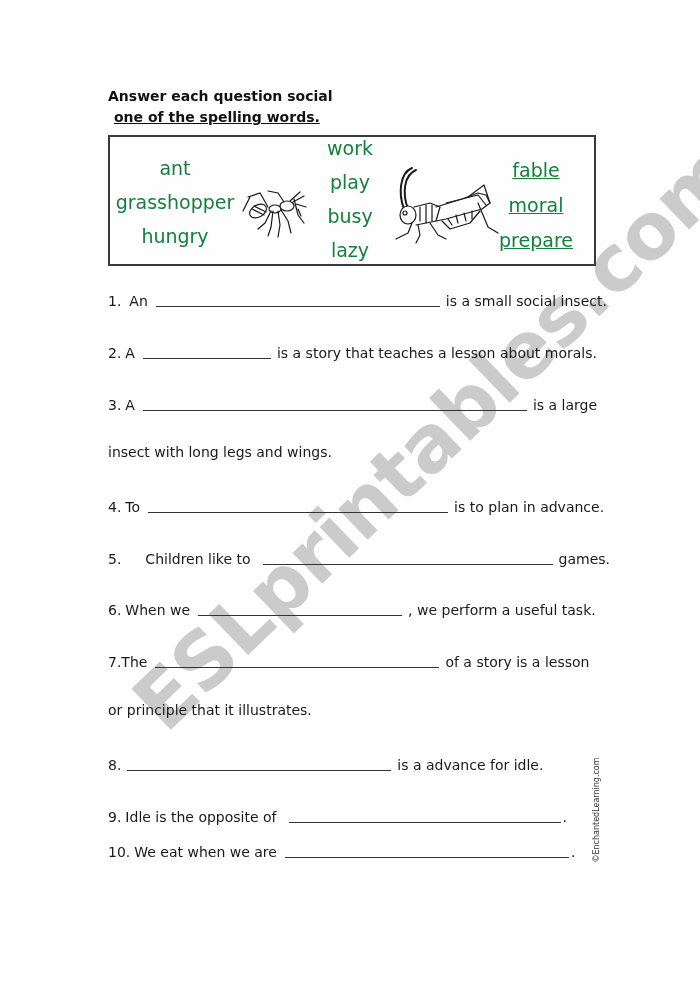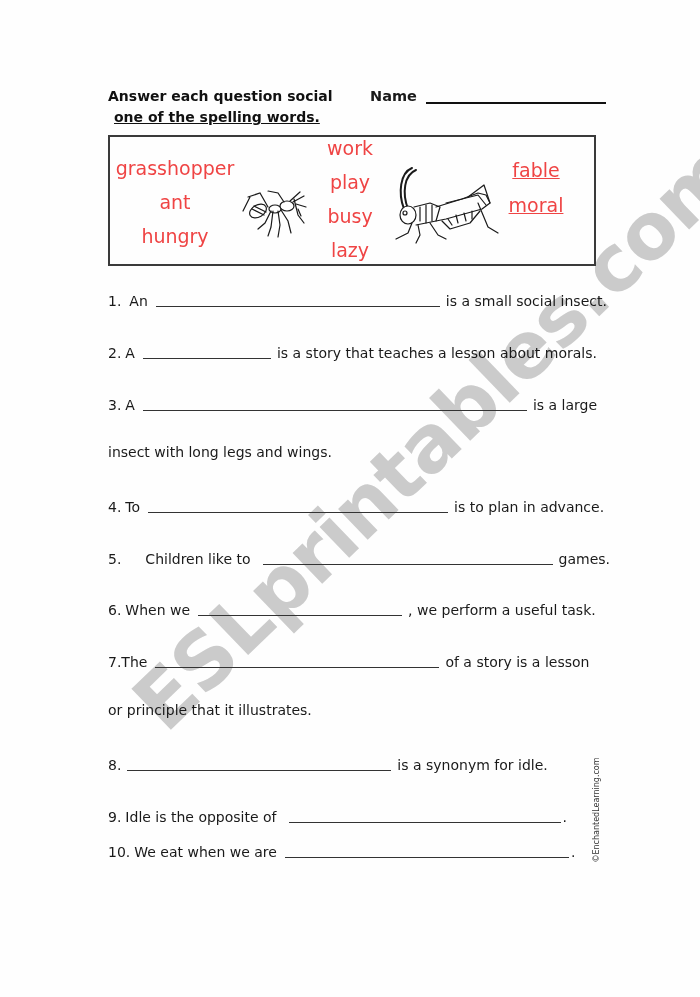--- a/index.html
+++ b/index.html
@@ -78,21 +78,21 @@
       width: 488px;
       height: 131px;
       border: 2px solid #3a3a3a;
       box-sizing: border-box;
     }
     .word-col {
       position: absolute;
       text-align: center;
       font-family: "DejaVu Sans", sans-serif;
       font-size: 19px;
-      color: #ef4444;
+      color: #15803d;
     }
     .word-col .w { display: block; }
     .col-left { left: 4px; top: 14px; width: 122px; line-height: 34px; }
     .col-mid { left: 207px; top: -6px; width: 66px; line-height: 34px; }
     .col-right { left: 382px; top: 16px; width: 88px; line-height: 35px; text-decoration: underline; }
 
     .ant-svg { position: absolute; left: 128px; top: 52px; }
     .hopper-svg { position: absolute; left: 280px; top: 26px; }
 
     .q {
@@ -135,29 +135,25 @@
 
   <div class="watermark">ESLprintables.com</div>
 
   <div class="content">
 
     <div class="instructions">
       <span class="l1">Answer each question social</span>
       <span class="l2">one of the spelling words.</span>
     </div>
 
-    <div class="name-field">
-      <span>Name</span>
-      <span class="name-line"></span>
-    </div>
 
     <div class="word-box">
       <div class="word-col col-left">
+        <span class="w">ant</span>
         <span class="w">grasshopper</span>
-        <span class="w">ant</span>
         <span class="w">hungry</span>
       </div>
 
       <svg class="ant-svg" width="72" height="52" viewBox="0 0 72 52">
         <g fill="none" stroke="#1a1a1a" stroke-width="1.2" stroke-linecap="round">
           <ellipse cx="20" cy="22" rx="9" ry="6" transform="rotate(-30 20 22)" fill="#fff"></ellipse>
           <path d="M14 20 L26 26 M16 17 L28 23"></path>
           <ellipse cx="37" cy="20" rx="6" ry="4" fill="#fff"></ellipse>
           <ellipse cx="49" cy="17" rx="7" ry="5" fill="#fff"></ellipse>
           <path d="M52 12 L62 3 M55 13 L66 7 M58 15 L68 18 M60 20 L63 27"></path>
@@ -189,20 +185,21 @@
           <path d="M58 56 L62 62 M66 52 L68 60 M74 50 L76 58 M82 48 L82 56"></path>
           <path d="M78 34 L94 22 L100 40"></path>
           <path d="M88 40 L98 64 L108 70"></path>
           <path d="M22 60 L18 70 L6 76 M28 62 L30 72 L26 80 M40 60 L48 72 L56 76"></path>
         </g>
       </svg>
 
       <div class="word-col col-right">
         <span class="w">fable</span>
         <span class="w">moral</span>
+        <span class="w">prepare</span>
       </div>
     </div>
 
     <div class="q" style="top:289px;">
       <span>1.</span>
       <span style="margin-left:8px;">An</span>
       <span class="blank" style="width:284px;"></span>
       <span>is a small social insect.</span>
     </div>
 
@@ -247,21 +244,21 @@
       <span style="">The</span>
       <span class="blank" style="width:284px;"></span>
       <span>of a story is a lesson</span>
     </div>
     <div class="cont" style="top:702px;">or principle that it illustrates.</div>
 
     <div class="q" style="top:753px;">
       <span>8.</span>
       <span></span>
       <span class="blank" style="width:264px;margin-left:6px;"></span>
-      <span>is a synonym for idle.</span>
+      <span>is a advance for idle.</span>
     </div>
 
     <div class="q" style="top:805px;">
       <span>9.</span>
       <span style="margin-left:4px;">Idle is the opposite of</span>
       <span class="blank" style="width:272px;margin-left:12px;margin-right:2px;"></span>
       <span>.</span>
     </div>
 
     <div class="q" style="top:840px;">

